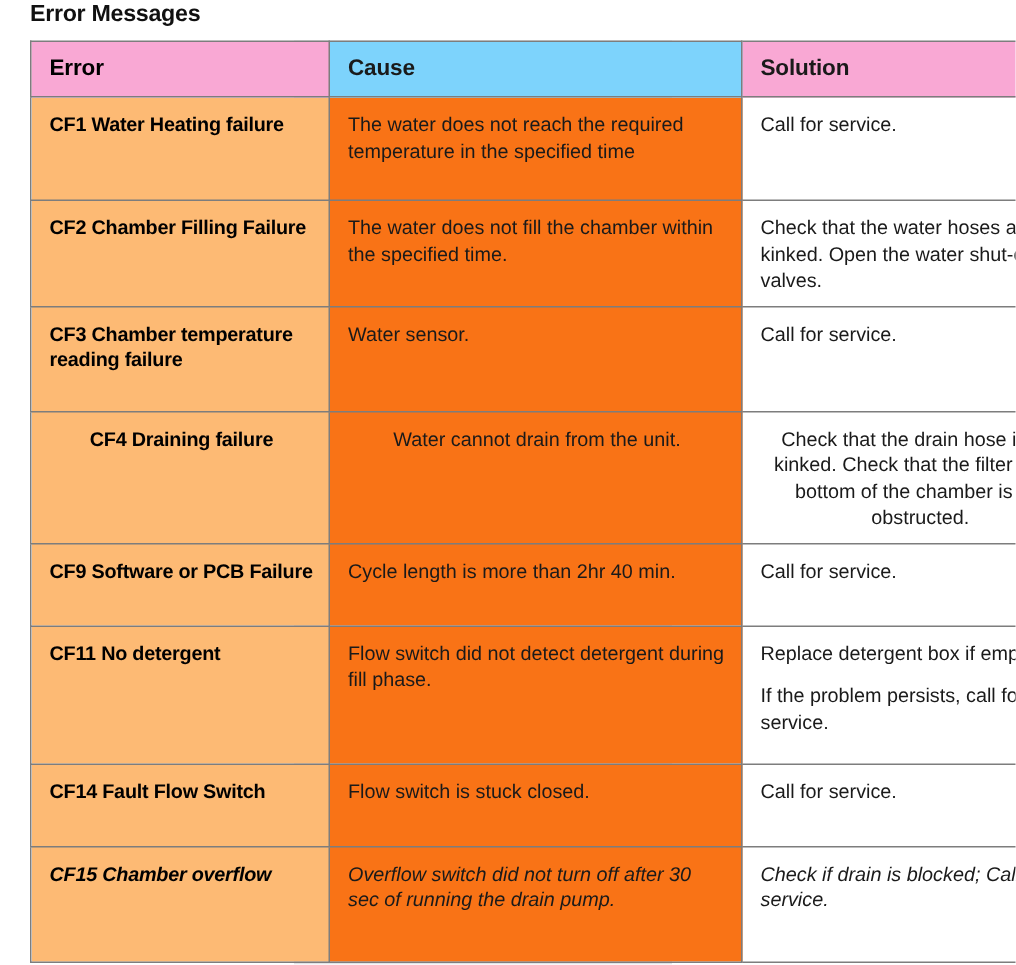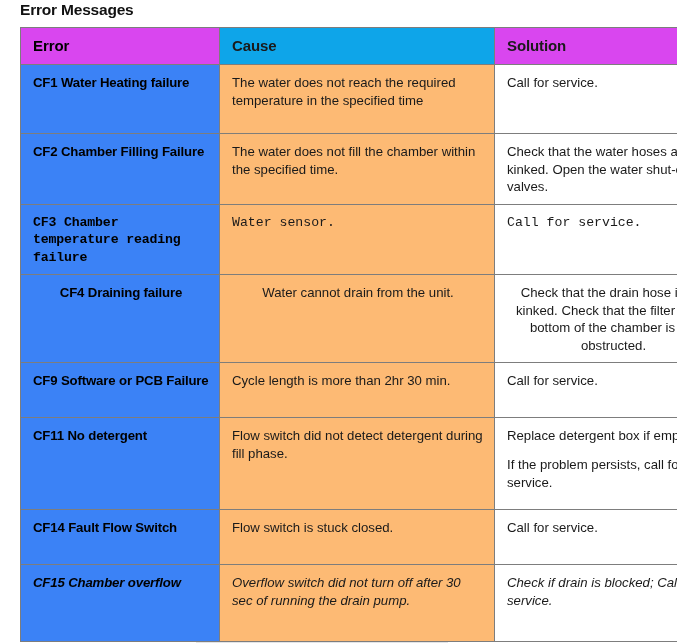--- a/index.html
+++ b/index.html
@@ -71,42 +71,42 @@
   .error-table thead th {
     height: 18px;
     font-size: 15px;
     font-weight: bold;
     text-align: left;
     padding-top: 8px;
     padding-bottom: 8px;
     letter-spacing: -0.1px;
   }
 
-  .cell-error    { background: #3b82f6; font-weight: bold; letter-spacing: -0.15px; }
-  .cell-cause    { background: #fdba74; font-weight: normal; color: #1a1a1a; }
+  .cell-error    { background: #fdba74; font-weight: bold; letter-spacing: -0.15px; }
+  .cell-cause    { background: #f97316; font-weight: normal; color: #1a1a1a; }
   .cell-solution { background: #ffffff; font-weight: normal; color: #1a1a1a; }
 
   thead .cell-error,
-  thead .cell-solution { background: #d946ef; }
-  thead .cell-cause    { background: #0ea5e9; margin-left: 45px; }
+  thead .cell-solution { background: #f9a8d4; }
+  thead .cell-cause    { background: #7dd3fc; margin-left: 45px; }
 
   .cell-cause p,
   .cell-solution p,
   .cell-error p {
     margin: 0;
   }
   .cell-solution p + p {
     margin-top: 11px;
   }
 
   
   tr.r-head td, tr.r-head th { height: 20px; }
   tr.r-1 td { height: 51px; }
   tr.r-2 td { height: 48px; }
-  tr.r-3 td { height: 52px; font-family: Liberation Mono, monospace; }
+  tr.r-3 td { height: 52px; }
   tr.r-4 td { height: 66px; text-align: center; }
   tr.r-5 td { height: 37px; }
   tr.r-6 td { height: 74px; }
   tr.r-7 td { height: 37px; }
   tr.r-8 td { height: 59px; font-style: italic; }
 </style>
 </head>
 <body>
 
 <div class="page">
@@ -152,21 +152,21 @@
       <tr class="r-4">
         <td class="cell-error">CF4 Draining failure</td>
         <td class="cell-cause">Water cannot drain from the unit.</td>
         <td class="cell-solution">
           <p>Check that the drain hose is not kinked. Check that the filter in the bottom of the chamber is not obstructed.</p>
         </td>
       </tr>
 
       <tr class="r-5">
         <td class="cell-error">CF9 Software or PCB Failure</td>
-        <td class="cell-cause">Cycle length is more than 2hr 30 min.</td>
+        <td class="cell-cause">Cycle length is more than 2hr 40 min.</td>
         <td class="cell-solution">
           <p>Call for service.</p>
         </td>
       </tr>
 
       <tr class="r-6">
         <td class="cell-error">CF11 No detergent</td>
         <td class="cell-cause">Flow switch did not detect detergent during fill phase.</td>
         <td class="cell-solution">
           <p>Replace detergent box if empty.</p>

